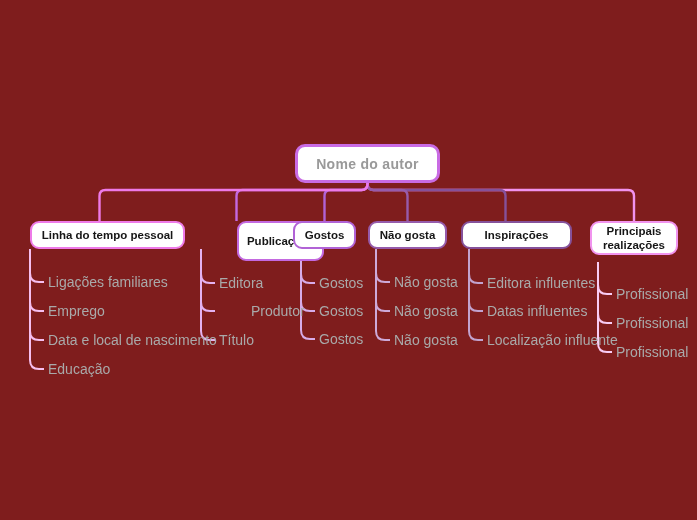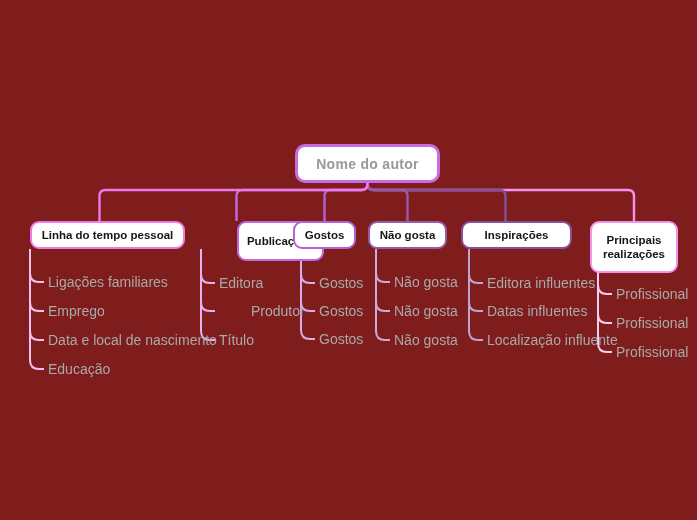--- a/index.html
+++ b/index.html
@@ -99,20 +99,20 @@
       </div>
       <div class="child-label" style="left: 394px; top: 282px;">Não gosta</div>
       <div class="child-label" style="left: 394px; top: 311px;">Não gosta</div>
       <div class="child-label" style="left: 394px; top: 340px;">Não gosta</div>
       <div class="node branch-node" style="left: 461px; top: 221px; width: 111px; height: 28px; border-color: rgb(133, 81, 154);">
         <span>Inspirações</span>
       </div>
       <div class="child-label" style="left: 487px; top: 283px;">Editora influentes</div>
       <div class="child-label" style="left: 487px; top: 311px;">Datas influentes</div>
       <div class="child-label" style="left: 487px; top: 340px;">Localização influente</div>
-      <div class="node branch-node" style="left: 590px; top: 221px; width: 88px; height: 52px; border-color: rgb(241, 147, 238); justify-content: center;">
+      <div class="node branch-node" style="left: 590px; top: 221px; width: 88px; height: 34px; border-color: rgb(241, 147, 238); justify-content: center;">
         <span>Principais realizações</span>
       </div>
       <div class="child-label" style="left: 616px; top: 294px;">Profissional</div>
       <div class="child-label" style="left: 616px; top: 323px;">Profissional</div>
       <div class="child-label" style="left: 616px; top: 352px;">Profissional</div>
     </div>
 </div>
 
 </body></html>

